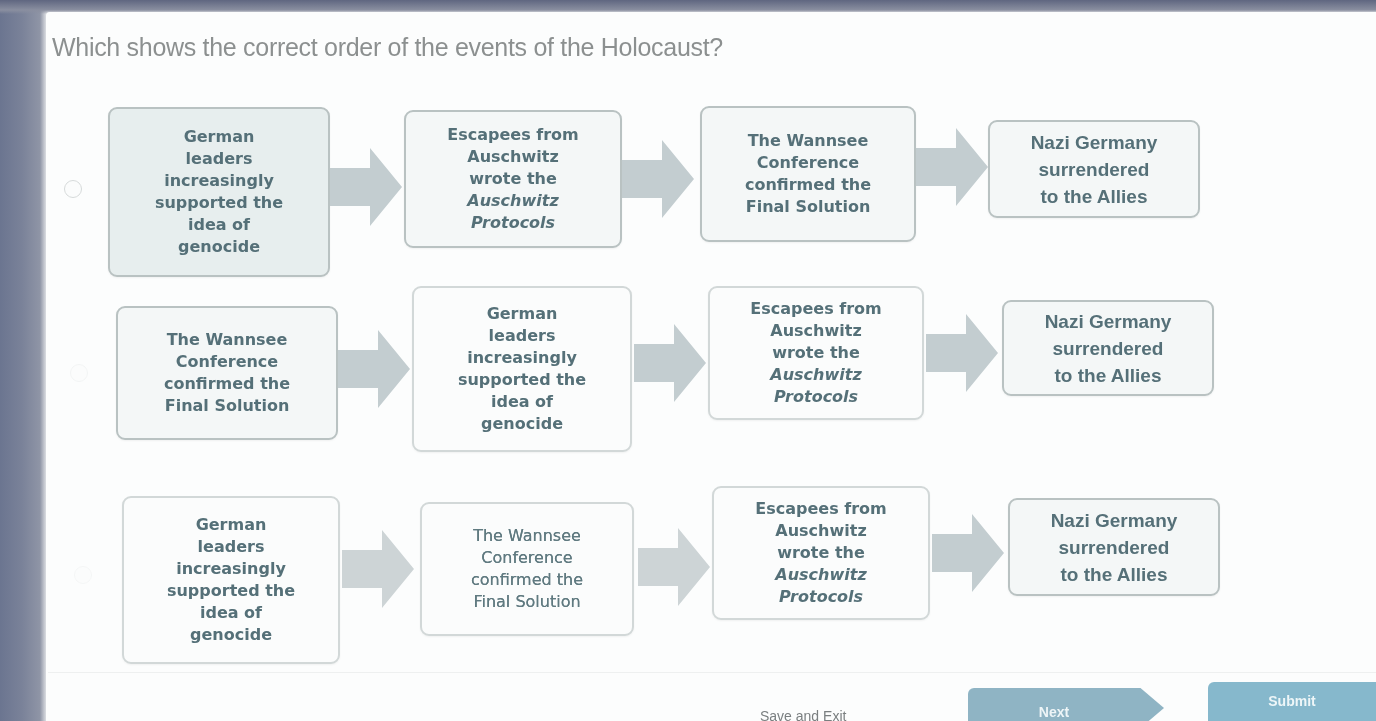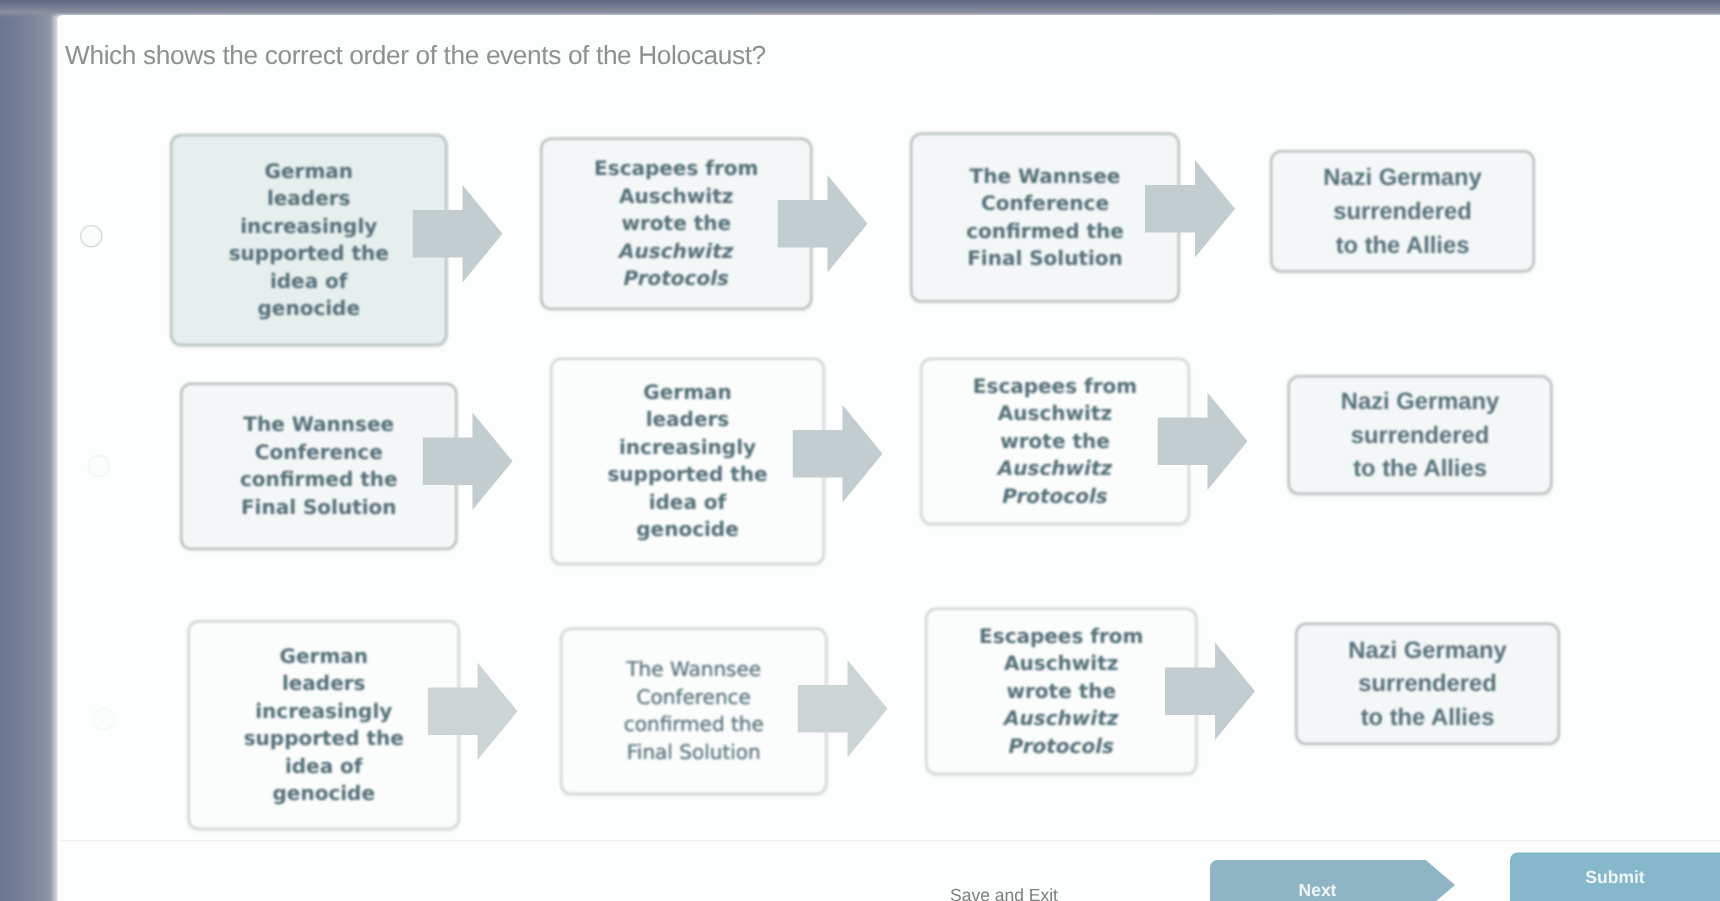--- a/index.html
+++ b/index.html
@@ -16,21 +16,21 @@
       position: absolute; left: 0; top: 0; width: 1376px; height: 14px;
       background: linear-gradient(180deg, #5f6680 0, #8a8fa0 10px, rgba(200,200,205,0) 14px);
     }
     .page {
       position: absolute; left: 46px; top: 12px; width: 1330px; height: 709px;
       background: #fcfdfd;
       border-top-left-radius: 4px;
     }
     .question {
       position: absolute; left: 52px; top: 33px;
-      font-size: 21px; color: #8c9090; letter-spacing: -0.3px;
+      font-size: 25px; color: #8c9090; letter-spacing: -0.3px;
       filter: blur(0.6px);
     }
     .radio {
       position: absolute; width: 18px; height: 18px;
       border: 1.5px solid #d6dada; border-radius: 50%;
       background: #fbfcfc;
       filter: blur(0.4px);
     }
     .box {
       position: absolute;
@@ -39,21 +39,20 @@
       background: #f4f7f7;
       display: flex; align-items: center; justify-content: center;
       text-align: center;
       font-family: "DejaVu Sans", sans-serif;
       font-weight: bold;
       font-size: 16px; line-height: 22px;
       color: #557078;
       padding: 4px 8px;
       filter: blur(0.7px);
       box-shadow: 0 1px 2px rgba(0,0,0,0.05);
-      margin-left: 28px;
     }
     .box.shaded { background: #e7eeee; }
     .box.white { background: #fbfcfc; border-color: #d2d8d8; }
     .box .it { font-style: italic; }
     .arrow {
       position: absolute; width: 72px; height: 78px;
       filter: blur(0.6px);
     }
     .arrow svg { width: 100%; height: 100%; display: block; }
     .footer-link {

